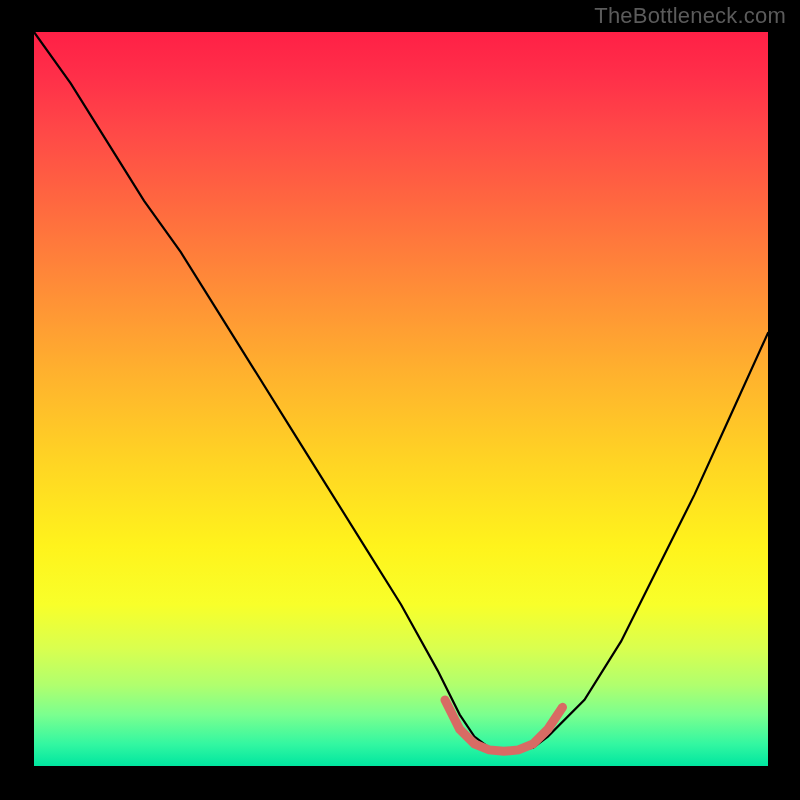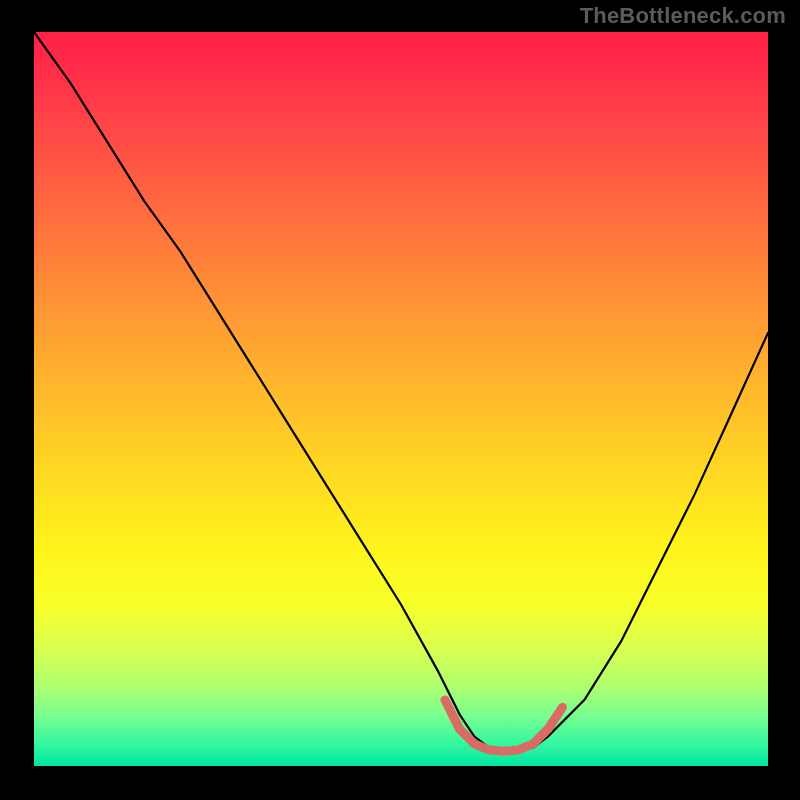--- a/index.html
+++ b/index.html
@@ -17,21 +17,21 @@
     background: #000;
   }
   .watermark {
     position: absolute;
     top: 3px;
     right: 14px;
     font-family: Arial, Helvetica, sans-serif;
     font-size: 22px;
     color: #5b5b5b;
     letter-spacing: 0.2px;
-    font-weight: 700;
+    font-weight: 400;
   }
   .plot-area {
     position: absolute;
     left: 34px;
     top: 32px;
     width: 734px;
     height: 734px;
   }
   .gradient {
     position: absolute;

